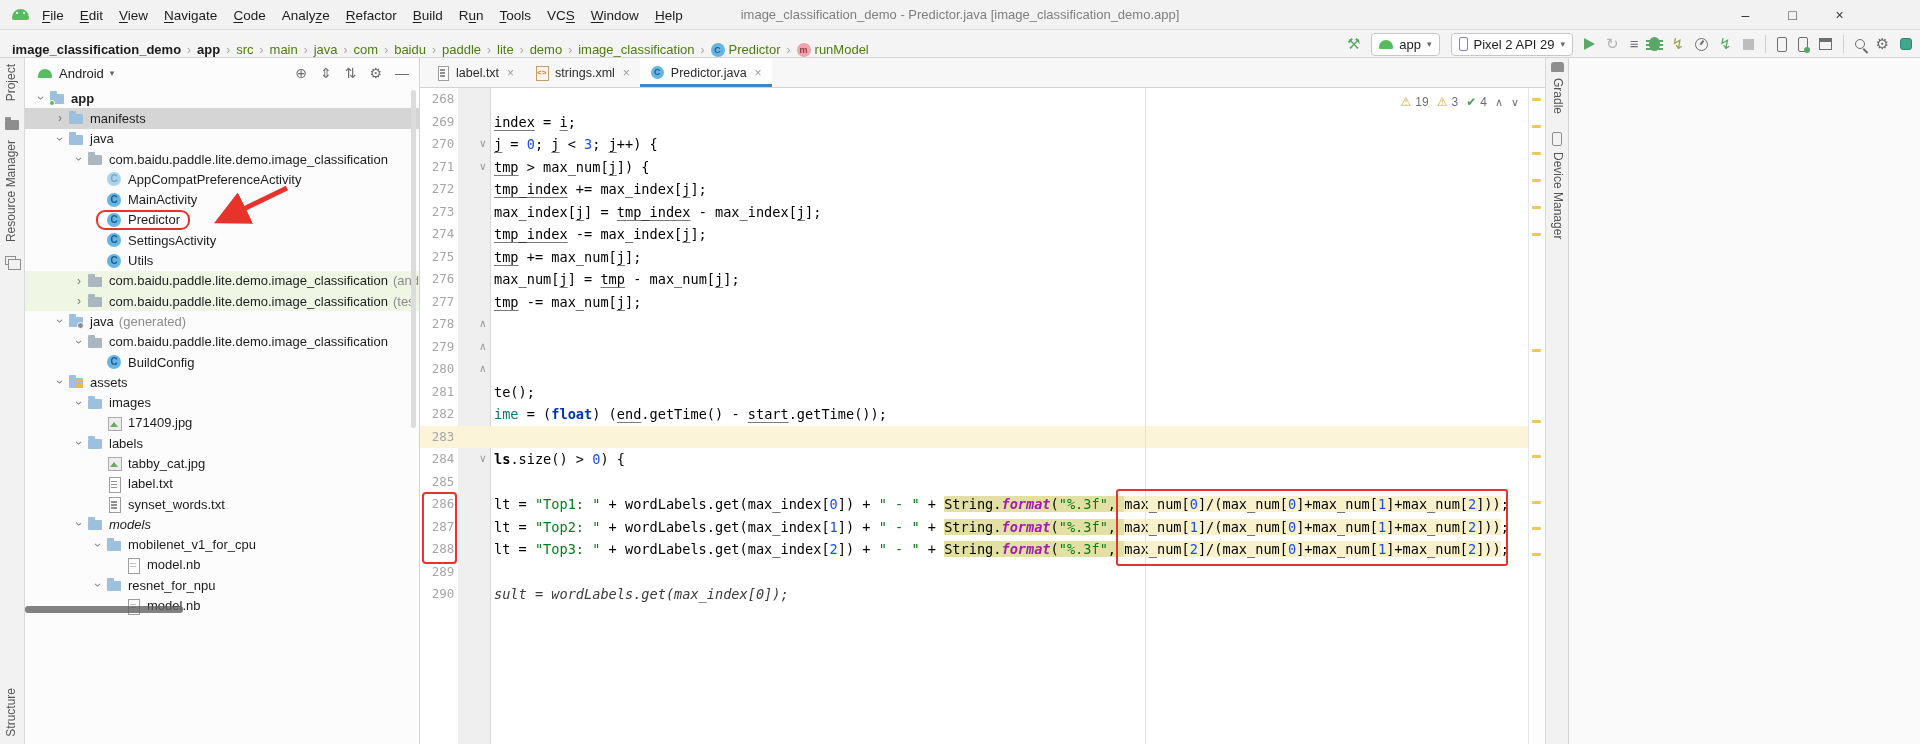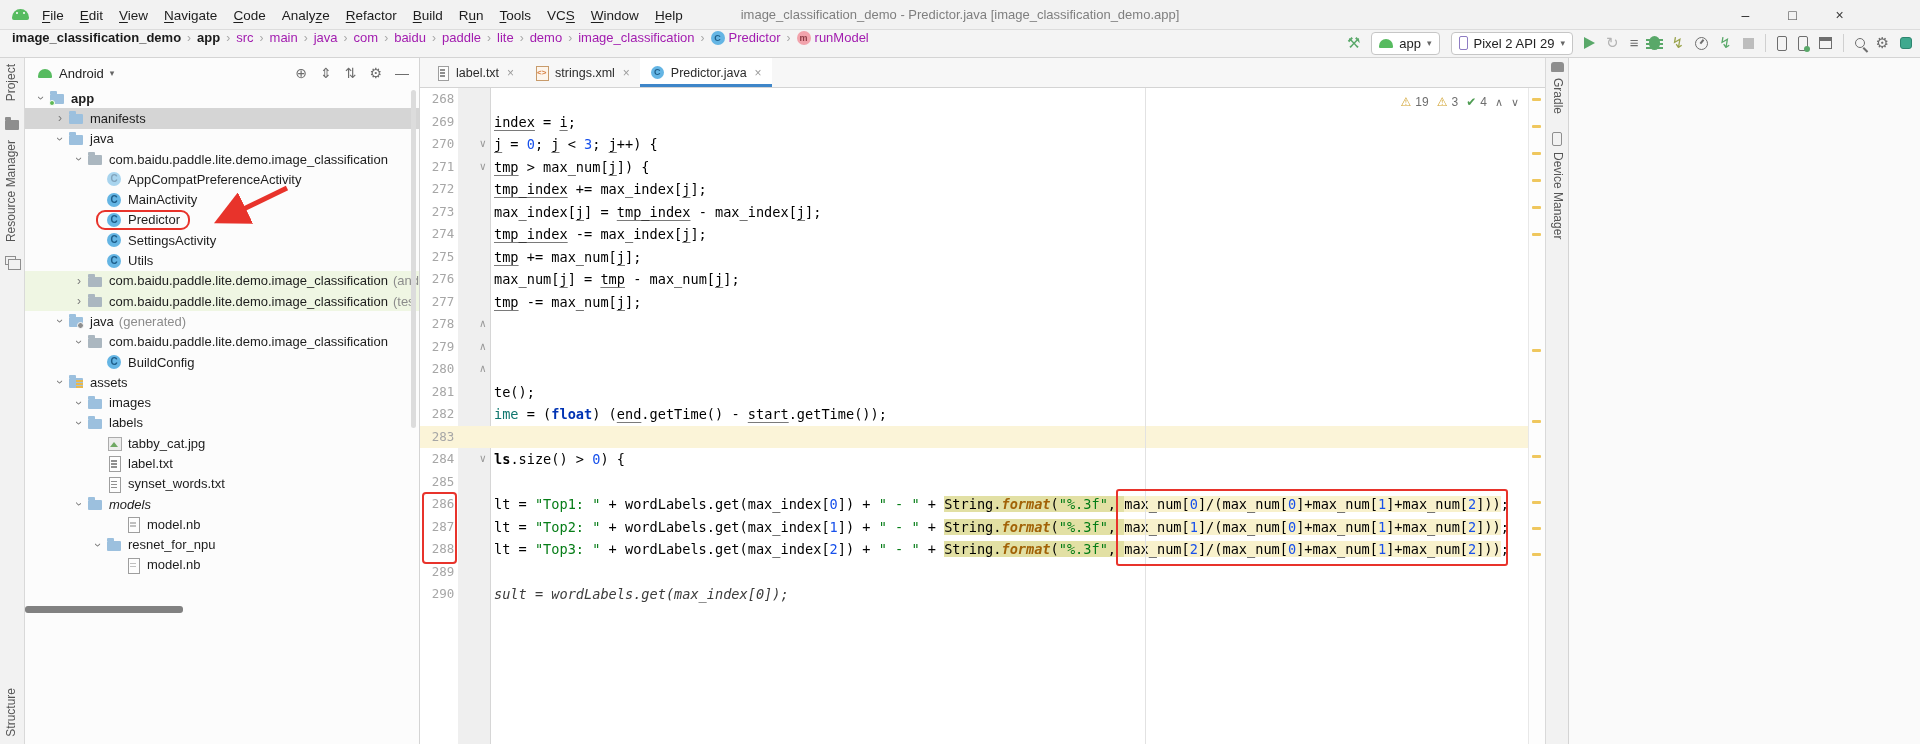--- a/index.html
+++ b/index.html
@@ -20,23 +20,23 @@
   .menu-item u { text-decoration:underline; text-underline-offset:2px; }
   .win-title { position:absolute; left:50%; top:0; transform:translateX(-50%);
                line-height:30px; font-size:13px; color:#7F7F7F; white-space:nowrap; }
   .win-controls { position:absolute; left:1722px; top:0; display:flex; }
   .win-btn { width:47px; height:30px; text-align:center; line-height:30px;
              font-size:14px; color:#3A3A3A; }
 
   
   .toolbar { position:absolute; left:0; top:30px; width:1920px; height:28px;
              background:#F4F4F4; border-bottom:1px solid #D4D4D4;
-             display:flex; align-items:flex-start; padding:0 8px 0 12px;gap:31px; }
+             display:flex; align-items:flex-end; padding:0 8px 0 12px;gap:31px; }
   .crumbs { display:flex; align-items:center; white-space:nowrap; }
-  .crumb { font-size:13px; color:#a21caf; }
+  .crumb { font-size:13px; color:#4d7c0f; }
   .crumb.bold { font-weight:bold; color:#1A1A1A; }
   .crumb-sep { color:#A8A8A8; font-size:12px; padding:0 6px; }
   .crumb-ic { display:inline-flex; width:14px; height:14px; border-radius:50%;
               margin-right:4px; align-items:center; justify-content:center;
               font-size:9px; font-weight:bold; color:#fff; vertical-align:-2px; }
   .crumb-ic.class { background:#64B5E4; color:#1E5E8A; }
   .crumb-ic.method { background:#F2A3AC; color:#8C3A44; }
   .tb-right { margin-left:auto; display:flex; align-items:center; gap:11px; }
   .glyph-ic { font-size:15px; color:#6E6E6E; line-height:26px; }
   .c-green { color:#59A869; }
@@ -170,21 +170,21 @@
         color:#A6A6A6;text-align:center; }
   .fold { width:33px; flex:0 0 33px; text-align:right; padding-right:5px;
           font:11px/22.5px "DejaVu Sans Mono", monospace; color:#9A9A9A; }
   .cline { padding-left:3px; font:13.6px/22.5px "DejaVu Sans Mono", monospace; color:#000;
            white-space:pre; }
   .cline .tu { text-decoration:underline; text-underline-offset:2.5px; text-decoration-color:#7A7A7A; }
   .cline .tk { color:#0033B3; font-weight:bold; }
   .cline .tn { color:#1750EB; }
   .cline .ts { color:#067D17; }
   .cline .tf { color:#0f766e; }
-  .cline .tm { font-style:italic; font-weight:bold; color:#a16207; }
+  .cline .tm { font-style:italic; font-weight:bold; color:#a21caf; }
   .cline .tb { font-weight:bold; }
   .cline .ti { font-style:italic; color:#3C3C3C; }
   .cline .h1 { background:#E2E0A4; }
   .cline .h2 { background:#F8F1CC; }
   .ann-box { position:absolute; border:2.5px solid #E8332B; border-radius:4px; z-index:5;
              pointer-events:none; }
   .box-gutter { left:2px; top:404px; width:35px; height:72px; }
   .box-code { left:696px; top:401px; width:392px; height:77px; border-radius:3px; }
 
   .inspect { position:absolute; right:22px; top:6px; display:flex; align-items:center; gap:8px;
@@ -434,20 +434,27 @@
             <span class="lbl">assets</span>
           </span>
         </div>
         <div class="trow" style="padding-left: 46px;">
           <span class="chev open">›</span>
           <span class="tinner">
             <span class="tic tic-folder"></span>
             <span class="lbl">images</span>
           </span>
         </div>
+        <div class="trow" style="padding-left: 65px;">
+          <span class="chev"> </span>
+          <span class="tinner">
+            <span class="tic tic-image"></span>
+            <span class="lbl">171409.jpg</span>
+          </span>
+        </div>
         <div class="trow" style="padding-left: 46px;">
           <span class="chev open">›</span>
           <span class="tinner">
             <span class="tic tic-folder"></span>
             <span class="lbl">labels</span>
           </span>
         </div>
         <div class="trow" style="padding-left: 65px;">
           <span class="chev"> </span>
           <span class="tinner">
@@ -467,20 +474,27 @@
           <span class="tinner">
             <span class="tic tic-text"></span>
             <span class="lbl">synset_words.txt</span>
           </span>
         </div>
         <div class="trow" style="padding-left: 46px; font-style: italic;">
           <span class="chev open">›</span>
           <span class="tinner">
             <span class="tic tic-folder"></span>
             <span class="lbl">models</span>
+          </span>
+        </div>
+        <div class="trow" style="padding-left: 65px;">
+          <span class="chev open">›</span>
+          <span class="tinner">
+            <span class="tic tic-folder"></span>
+            <span class="lbl">mobilenet_v1_for_cpu</span>
           </span>
         </div>
         <div class="trow" style="padding-left: 84px;">
           <span class="chev"> </span>
           <span class="tinner">
             <span class="tic tic-file"></span>
             <span class="lbl">model.nb</span>
           </span>
         </div>
         <div class="trow" style="padding-left: 65px;">

